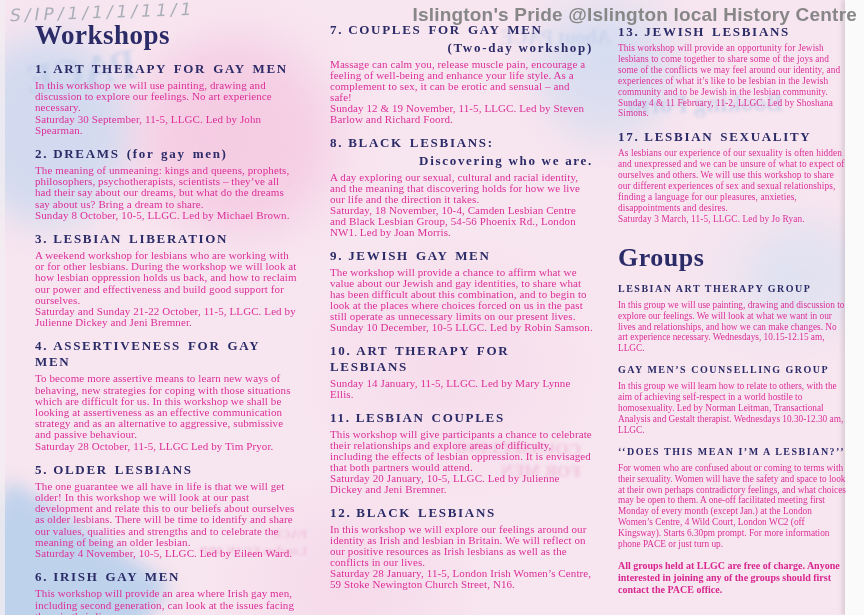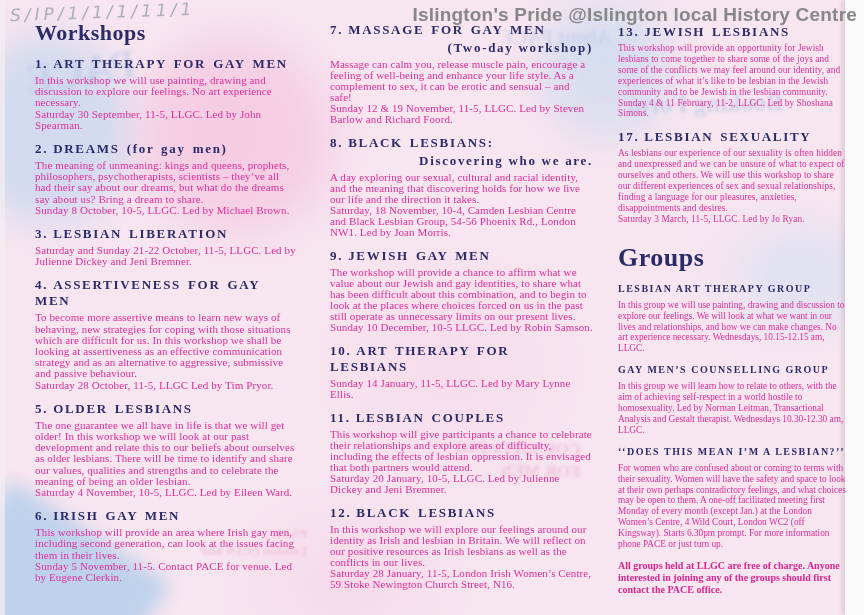--- a/index.html
+++ b/index.html
@@ -36,21 +36,21 @@
   .watermark{
     position:absolute;top:4px;right:7px;
     font-family:"Liberation Sans", sans-serif;font-weight:bold;
     font-size:19px;color:#878787;letter-spacing:.2px;z-index:5;
   }
   .col{position:absolute;}
   .col1{left:35px;top:14px;width:263px;}
   .col2{left:330px;top:22px;width:263px;}
   .col3{left:618px;top:24px;width:230px;}
   .section-title{
-    font-size:22px;font-weight:bold;color:#2b2b68;
+    font-size:27px;font-weight:bold;color:#2b2b68;
     margin:6px 0 10px 0;letter-spacing:.5px;
   }
   .groups-title{margin:18px 0 2px 0;font-size:26px;}
   .witem{margin-bottom:10px;}
   .wheading{
     font-size:13px;font-weight:bold;color:#2b2b68;
     letter-spacing:1.7px;word-spacing:2px;margin:0 0 3px 0;line-height:16px;
   }
   .wheading .wnum{margin-right:5px;}
   .wheading2{
@@ -110,20 +110,21 @@
   <div class="witem">
     <h2 class="wheading"><span class="wnum">2.</span><span class="wtitle">DREAMS (for gay men)</span></h2>
 
     <p class="wbody">The meaning of unmeaning: kings and queens, prophets, philosophers, psychotherapists, scientists – they’ve all had their say about our dreams, but what do the dreams say about us? Bring a dream to share.</p>
     <p class="wwhen">Sunday 8 October, 10-5, LLGC. Led by Michael Brown.</p>
   </div>
 
   <div class="witem">
     <h2 class="wheading"><span class="wnum">3.</span><span class="wtitle">LESBIAN LIBERATION</span></h2>
 
+    <p class="wbody">A weekend workshop for lesbians who are working with or for other lesbians. During the workshop we will look at how lesbian oppression holds us back, and how to reclaim our power and effectiveness and build good support for ourselves.</p>
     <p class="wwhen">Saturday and Sunday 21-22 October, 11-5, LLGC. Led by Julienne Dickey and Jeni Bremner.</p>
   </div>
 
   <div class="witem">
     <h2 class="wheading"><span class="wnum">4.</span><span class="wtitle">ASSERTIVENESS FOR GAY MEN</span></h2>
 
     <p class="wbody">To become more assertive means to learn new ways of behaving, new strategies for coping with those situations which are difficult for us. In this workshop we shall be looking at assertiveness as an effective communication strategy and as an alternative to aggressive, submissive and passive behaviour.</p>
     <p class="wwhen">Saturday 28 October, 11-5, LLGC Led by Tim Pryor.</p>
   </div>
 
@@ -139,21 +140,21 @@
 
     <p class="wbody">This workshop will provide an area where Irish gay men, including second generation, can look at the issues facing them in their lives.</p>
     <p class="wwhen">Sunday 5 November, 11-5. Contact PACE for venue. Led by Eugene Clerkin.</p>
   </div>
 </div>
   </div>
 
   <div class="col col2">
     <div id="col2-items">
   <div class="witem">
-    <h2 class="wheading"><span class="wnum">7.</span><span class="wtitle">MASSAGE FOR GAY MEN</span></h2>
+    <h2 class="wheading"><span class="wnum">7.</span><span class="wtitle">COUPLES FOR GAY MEN</span></h2>
     <h2 class="wheading2">(Two-day workshop)</h2>
     <p class="wbody">Massage can calm you, release muscle pain, encourage a feeling of well-being and enhance your life style. As a complement to sex, it can be erotic and sensual – and safe!</p>
     <p class="wwhen">Sunday 12 &amp; 19 November, 11-5, LLGC. Led by Steven Barlow and Richard Foord.</p>
   </div>
 
   <div class="witem">
     <h2 class="wheading"><span class="wnum">8.</span><span class="wtitle">BLACK LESBIANS:</span></h2>
     <h2 class="wheading2">Discovering who we are.</h2>
     <p class="wbody">A day exploring our sexual, cultural and racial identity, and the meaning that discovering holds for how we live our life and the direction it takes.</p>
     <p class="wwhen">Saturday, 18 November, 10-4, Camden Lesbian Centre and Black Lesbian Group, 54-56 Phoenix Rd., London NW1. Led by Joan Morris.</p>

